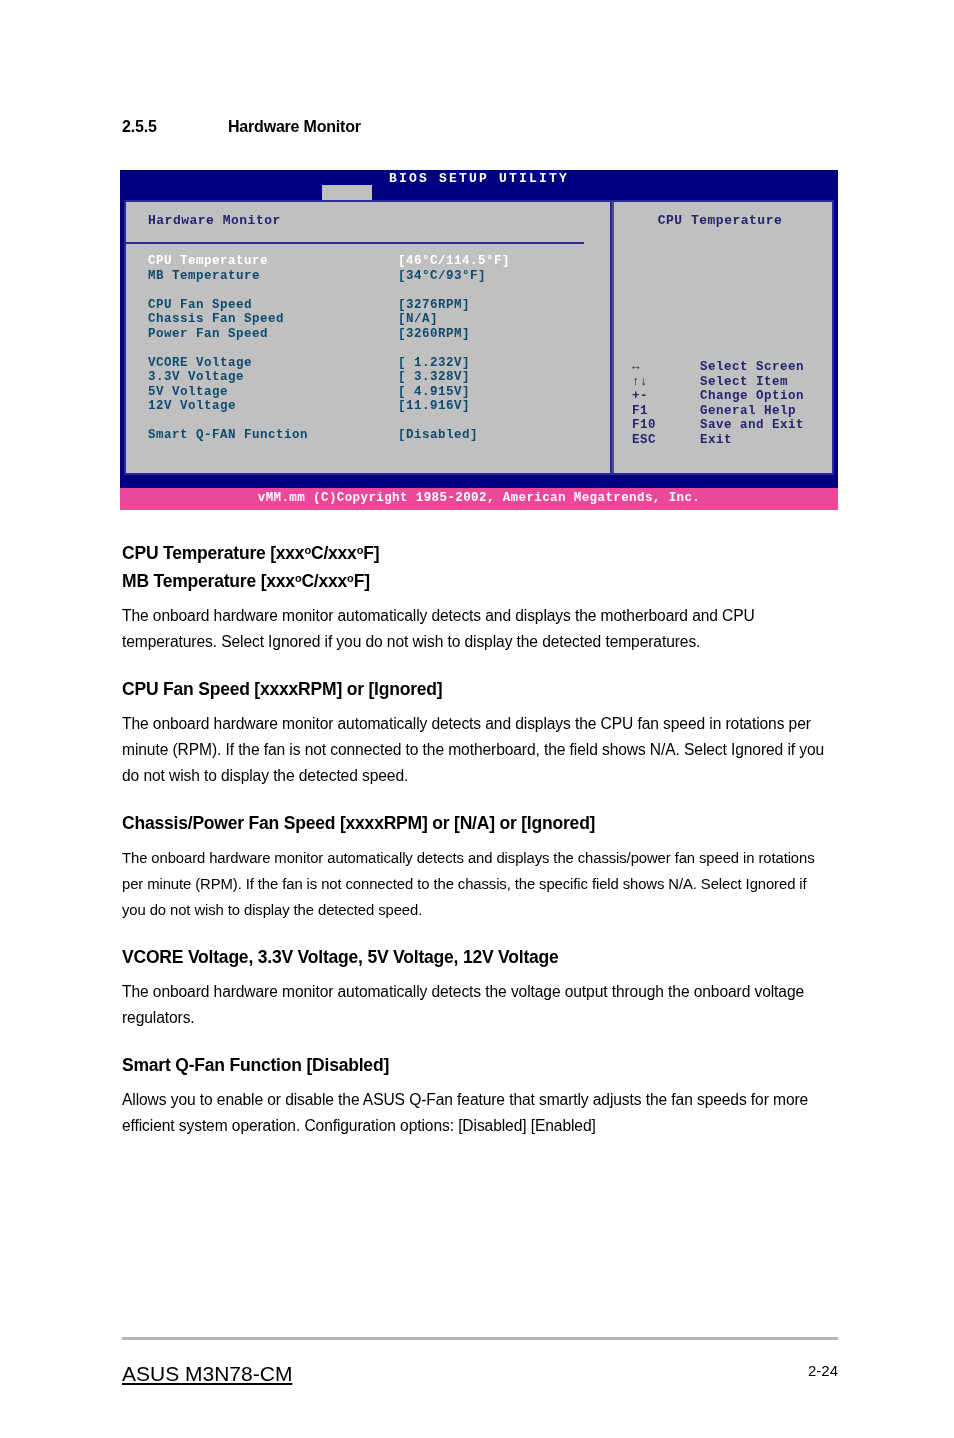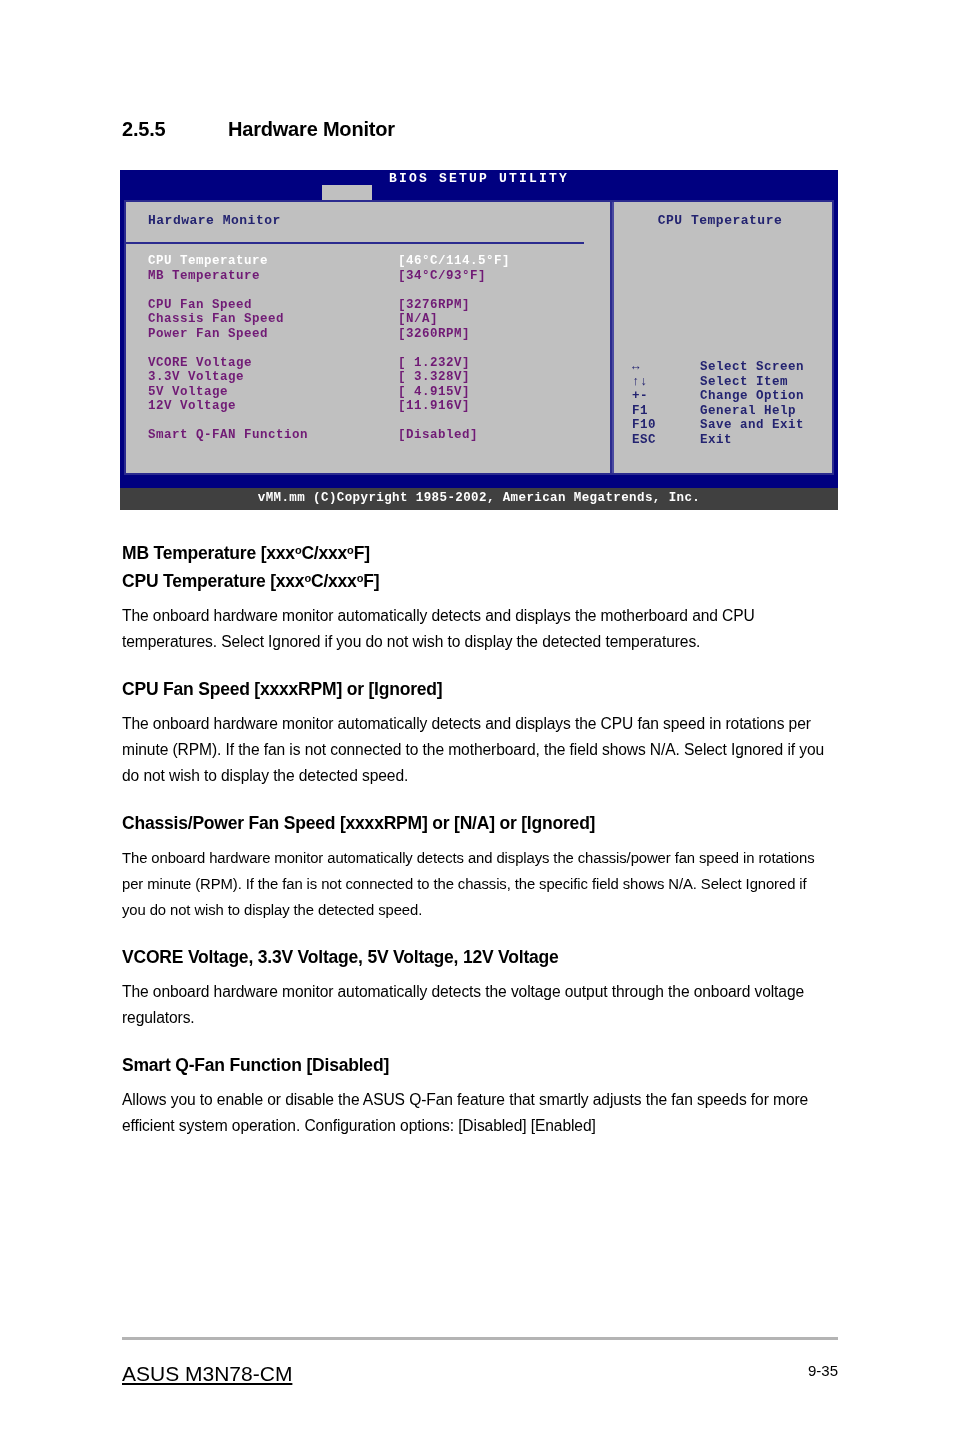--- a/index.html
+++ b/index.html
@@ -15,21 +15,21 @@
     font-family: "Liberation Sans", sans-serif;
     color: #000000;
     overflow: hidden;
   }
 
   
   .section-head {
     position: absolute;
     left: 122px;
     top: 118px;
-    font-size: 20px;
+    font-size: 16px;
     font-weight: bold;
     letter-spacing: -0.2px;
     white-space: nowrap;
   }
   .section-head .num { display: inline-block; width: 106px; }
 
   
   .bios {
     position: absolute;
     left: 120px;
@@ -105,21 +105,21 @@
     top: 40px;
     width: 458px;
     height: 2px;
     background: #2b2b8f;
   }
 
   .rows { position: absolute; left: 22px; top: 52px; width: 440px; }
   .row {
     position: relative;
     height: 14.5px;
-    color: #701a75;
+    color: #0c4a6e;
     letter-spacing: 0.5px;
     white-space: nowrap;
   }
   .row.selected { color: #ffffff; }
   .row .val { position: absolute; left: 250px; top: 0; }
   .spacer { height: 14.5px; }
 
   .help-title {
     color: #232370;
     letter-spacing: 0.5px;
@@ -137,21 +137,21 @@
   .key-row { height: 14.5px; position: relative; white-space: nowrap; }
   .key-row .k { position: absolute; left: 0; top: 0; width: 46px; }
   .key-row .d { position: absolute; left: 52px; top: 0; margin-left: 16px; }
 
   .bios-footer {
     position: absolute;
     left: 0;
     bottom: 0;
     width: 718px;
     height: 22px;
-    background: #404040;
+    background: #ec4899;
     color: #ffffff;
     text-align: center;
     font-size: 12.5px;
     line-height: 20px;
     letter-spacing: 0.4px;
   }
 
   
   .doc { position: absolute; left: 122px; top: 538px; width: 722px; }
   h3.item {
@@ -265,24 +265,24 @@
     </div>
 
   </div>
 
   <div class="bios-footer">vMM.mm (C)Copyright 1985-2002, American Megatrends, Inc.</div>
 </div>
 
 <div class="doc">
 
   <h3 class="item">
-    <span>MB Temperature [xxx</span><sup>o</sup><span>C/xxx</span><sup>o</sup><span>F]</span>
+    <span>CPU Temperature [xxx</span><sup>o</sup><span>C/xxx</span><sup>o</sup><span>F]</span>
   </h3>
   <h3 class="item">
-    <span>CPU Temperature [xxx</span><sup>o</sup><span>C/xxx</span><sup>o</sup><span>F]</span>
+    <span>MB Temperature [xxx</span><sup>o</sup><span>C/xxx</span><sup>o</sup><span>F]</span>
   </h3>
   <p class="body">The onboard hardware monitor automatically detects and displays the motherboard and CPU temperatures. Select Ignored if you do not wish to display the detected temperatures.</p>
 
   <div class="gap"></div>
   <h3 class="item">CPU Fan Speed [xxxxRPM] or [Ignored]</h3>
   <p class="body">The onboard hardware monitor automatically detects and displays the CPU fan speed in rotations per minute (RPM). If the fan is not connected to the motherboard, the field shows N/A. Select Ignored if you do not wish to display the detected speed.</p>
 
   <div class="gap"></div>
   <h3 class="item">Chassis/Power Fan Speed [xxxxRPM] or [N/A] or [Ignored]</h3>
   <p class="body condensed">The onboard hardware monitor automatically detects and displays the chassis/power fan speed in rotations per minute (RPM). If the fan is not connected to the chassis, the specific field shows N/A. Select Ignored if you do not wish to display the detected speed.</p>
@@ -292,13 +292,13 @@
   <p class="body">The onboard hardware monitor automatically detects the voltage output through the onboard voltage regulators.</p>
 
   <div class="gap"></div>
   <h3 class="item">Smart Q-Fan Function [Disabled]</h3>
   <p class="body">Allows you to enable or disable the ASUS Q-Fan feature that smartly adjusts the fan speeds for more efficient system operation. Configuration options: [Disabled] [Enabled]</p>
 
 </div>
 
 <div class="page-rule"></div>
 <div class="page-foot-left">ASUS M3N78-CM</div>
-<div class="page-foot-right">9-35</div>
+<div class="page-foot-right">2-24</div>
 
 </body></html>

